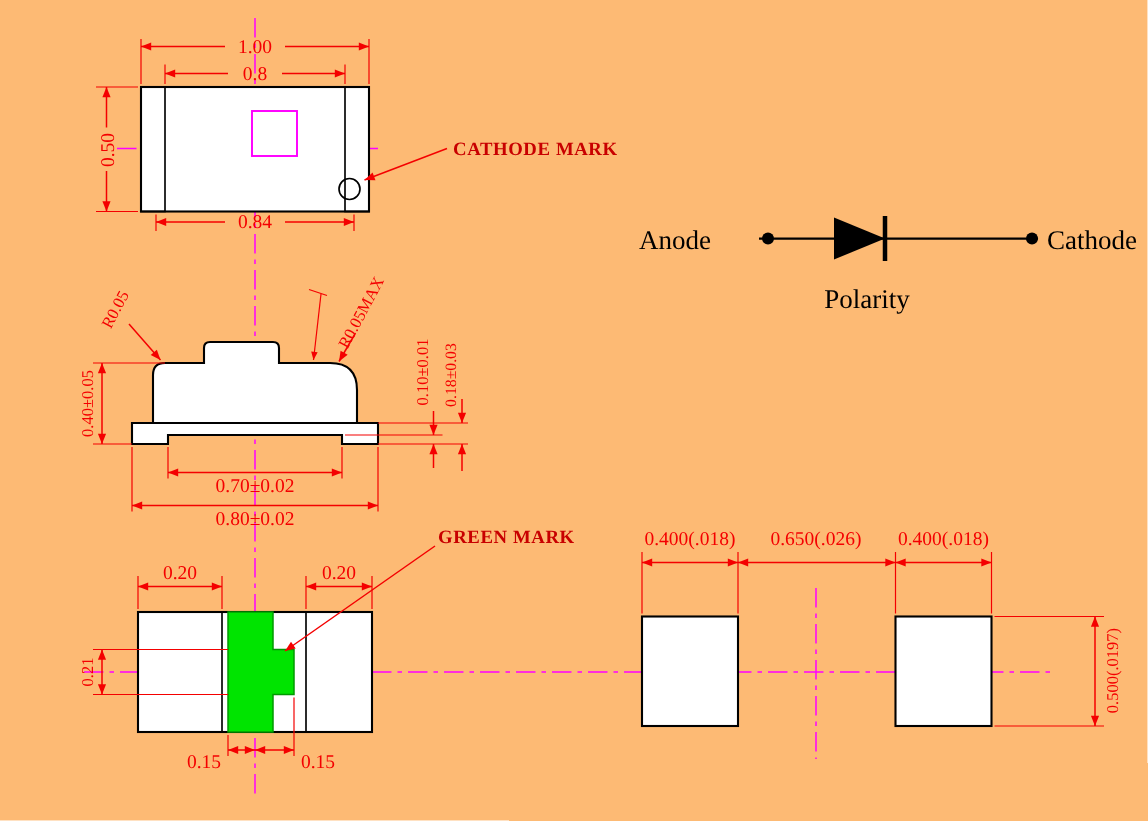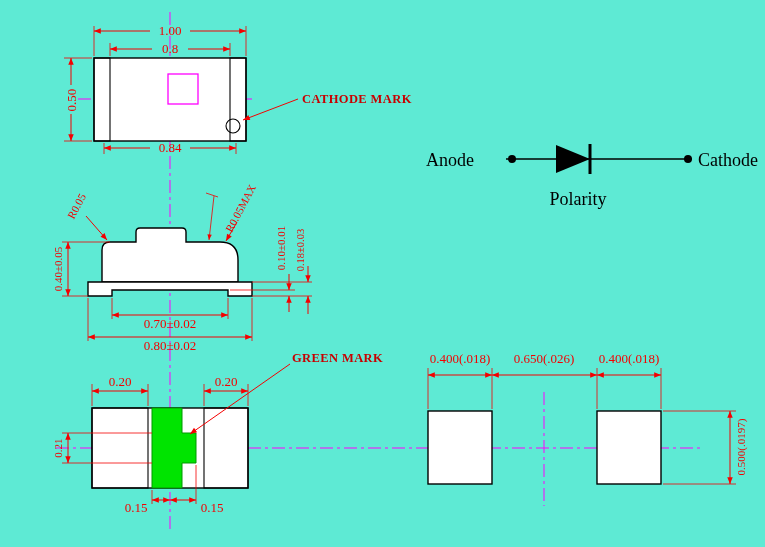--- a/index.html
+++ b/index.html
@@ -1,16 +1,16 @@
 <!DOCTYPE html>
 <html><head>
 <meta charset="utf-8">
 <style>
   html,body{margin:0;padding:0;background:#ffffff;}
-  .page{position:relative;width:765px;height:547px;background:#5eead4;overflow:hidden;
+  .page{position:relative;width:765px;height:547px;background:#fdba74;overflow:hidden;
         font-family:"Liberation Serif", serif;}
   svg{display:block;}
   .outline{fill:#ffffff;stroke:#000000;stroke-width:1.4;}
   .thin-black{stroke:#000000;stroke-width:1.1;fill:none;}
   .dimline{stroke:#f40000;stroke-width:1;fill:none;}
   .extline{stroke:#f40000;stroke-width:0.8;fill:none;}
   .center{stroke:#ff00ff;stroke-width:1;fill:none;stroke-dasharray:13 4 3 4;}
   .magenta{stroke:#ff00ff;stroke-width:1.3;fill:none;}
   .dim-text{fill:#f40000;font-size:13px;font-family:"Liberation Serif",serif;}
   .dim-text-sm{fill:#f40000;font-size:11px;font-family:"Liberation Serif",serif;}

